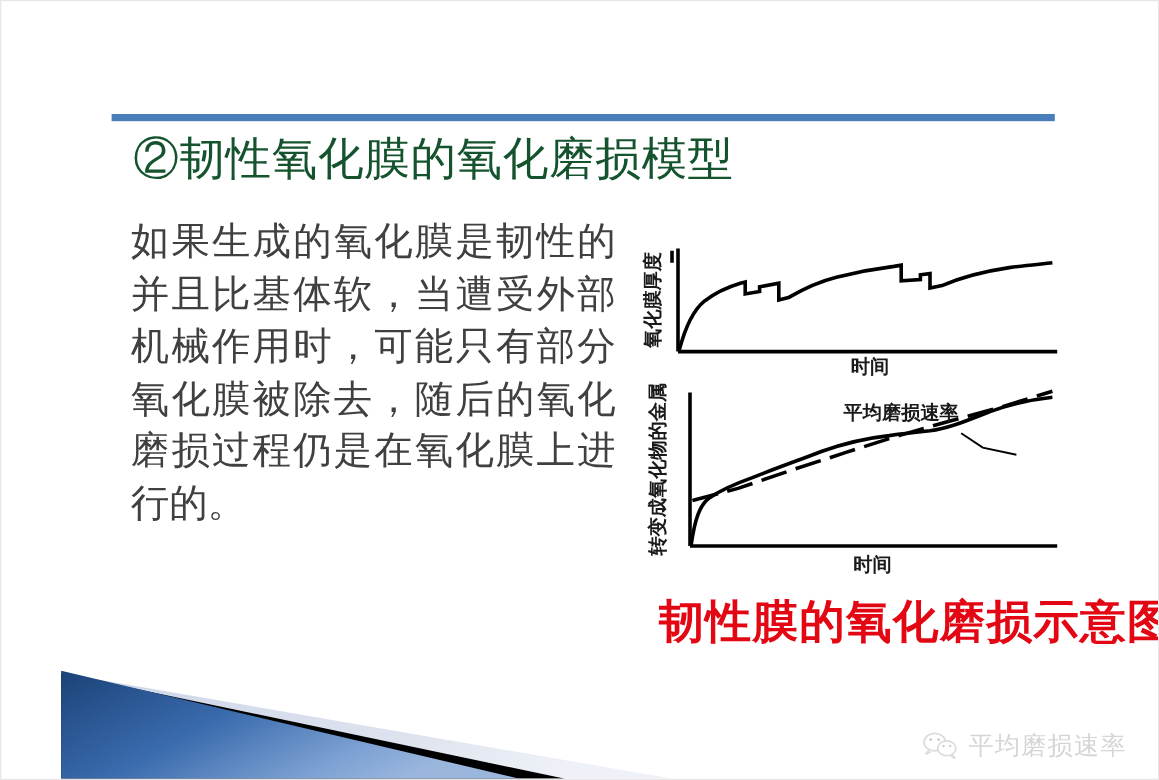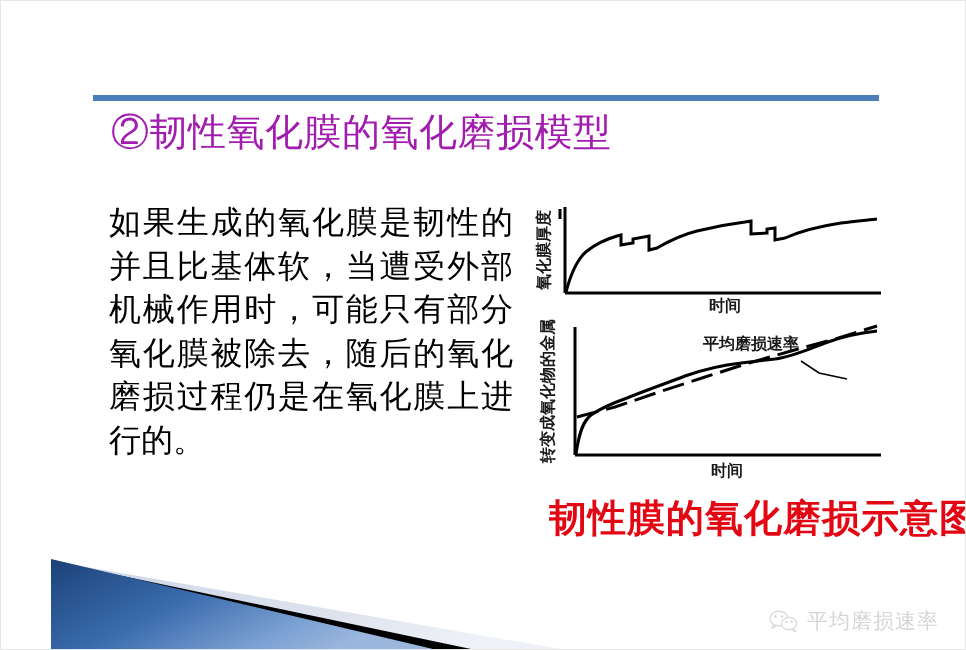--- a/index.html
+++ b/index.html
@@ -29,36 +29,36 @@
   }
 
   
   #slide-title {
     position: absolute;
     left: 110px;
     top: 110px;
     width: 780px;
     font-size: 38px;
     line-height: 1.12;
-    color: #a21caf;
+    color: #14532d;
     font-family: "DejaVu Serif", "Liberation Serif", serif;
     font-weight: 400;
     letter-spacing: 0.5px;
     white-space: nowrap;
   }
 
   
   #body-text {
     position: absolute;
     left: 108px;
-    top: 200px;
+    top: 179px;
     width: 404px;
     font-size: 32px;
     line-height: 1.36;
-    color: #000000;
+    color: #404040;
     font-family: Liberation Sans, sans-serif;
     text-align: justify;
     text-justify: inter-character;
     letter-spacing: 0px;
   }
 
   
   #figure-block {
     position: absolute;
     left: 528px;

